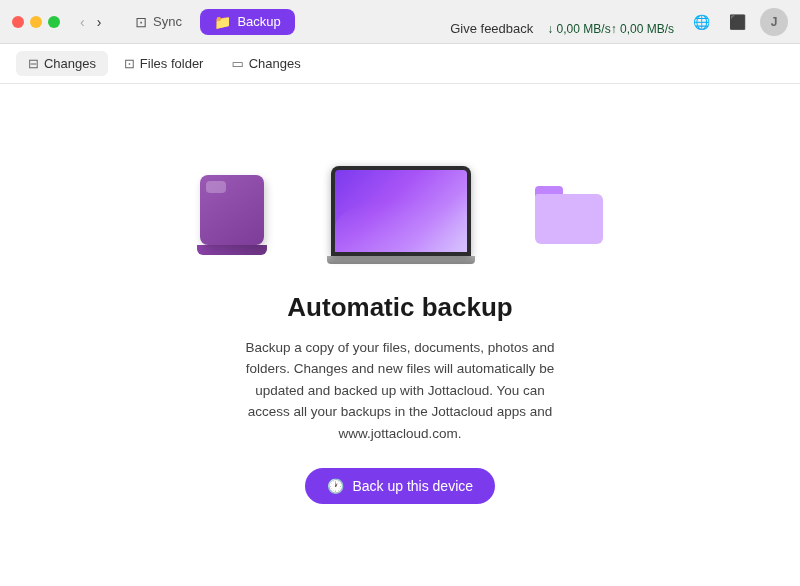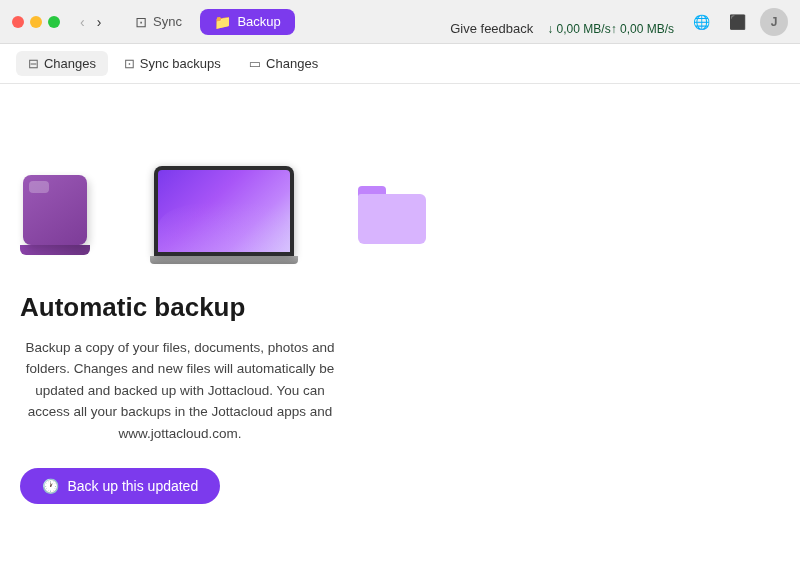--- a/index.html
+++ b/index.html
@@ -145,21 +145,21 @@
       font-size: 13px;
       color: #666;
     }
 
     
     .main-content {
       background: white;
       height: calc(586px - 44px - 40px);
       display: flex;
       flex-direction: column;
-      align-items: flex-start;
+      align-items: center;
       justify-content: center;
       padding: 20px;
     }
 
     .illustration-row {
       display: flex;
       align-items: center;
       justify-content: center;
       gap: 60px;
       margin-bottom: 28px;
@@ -333,21 +333,21 @@
   </div>
 </div>
 
 <div class="subnav">
   <button class="subnav-tab active">
     <span class="tab-icon">⊟</span>
     <span>Changes</span>
   </button>
   <button class="subnav-tab">
     <span class="tab-icon">⊡</span>
-    <span>Sync backups</span>
+    <span>Files folder</span>
   </button>
   <button class="subnav-tab">
     <span class="tab-icon">▭</span>
     <span>Changes</span>
   </button>
 </div>
 
 <div class="main-content">
   <div class="illustration-row">
 
@@ -371,15 +371,15 @@
       <div class="folder-tab"></div>
       <div class="folder-body"></div>
     </div>
   </div>
 
   <h1 class="backup-title">Automatic backup</h1>
   <p class="backup-description">Backup a copy of your files, documents, photos and folders. Changes and new files will automatically be updated and backed up with Jottacloud. You can access all your backups in the Jottacloud apps and www.jottacloud.com.</p>
 
   <button class="cta-button">
     <span class="cta-icon">🕐</span>
-    <span>Back up this updated</span>
+    <span>Back up this device</span>
   </button>
 </div>
 
 </body></html>

